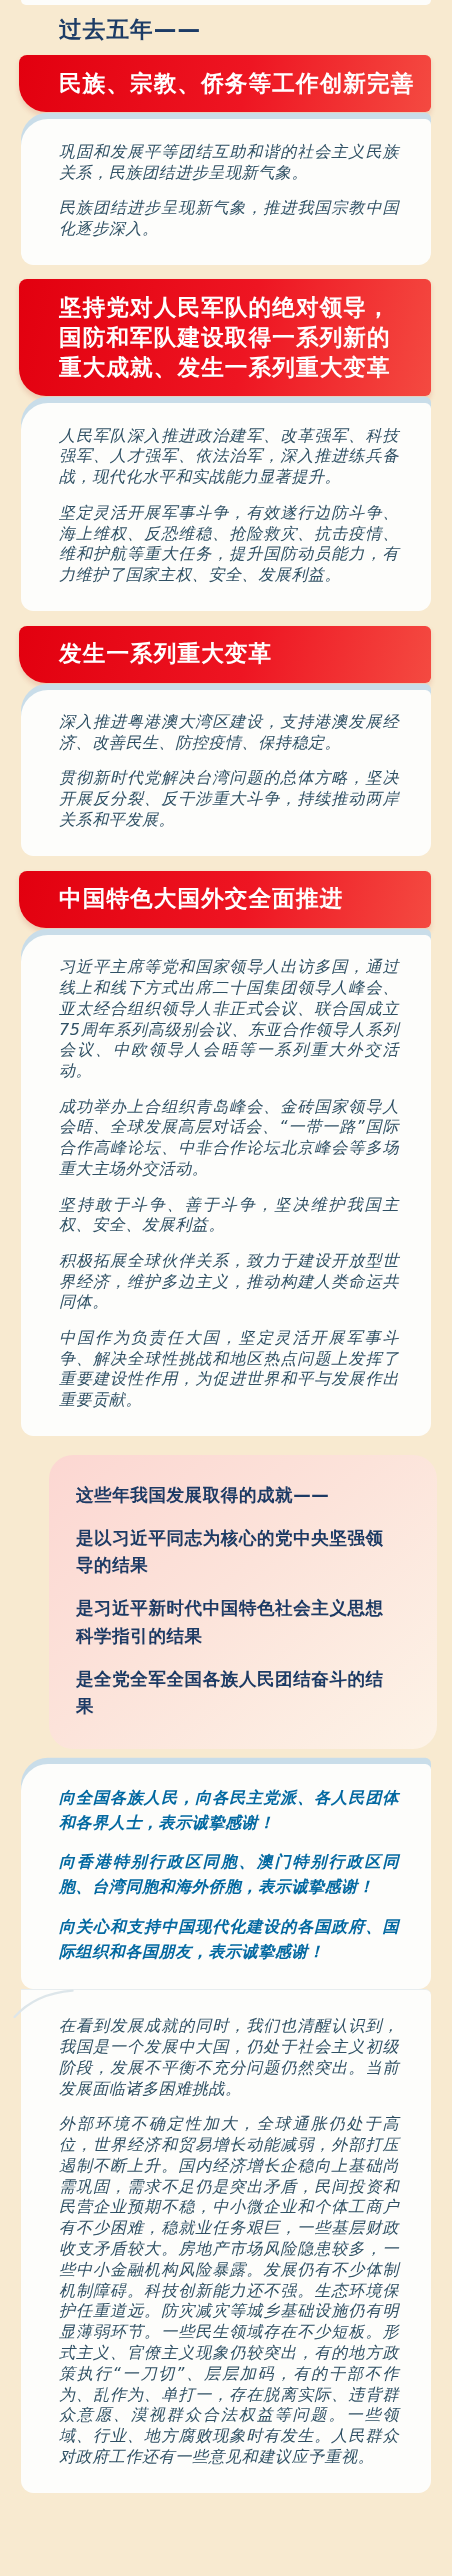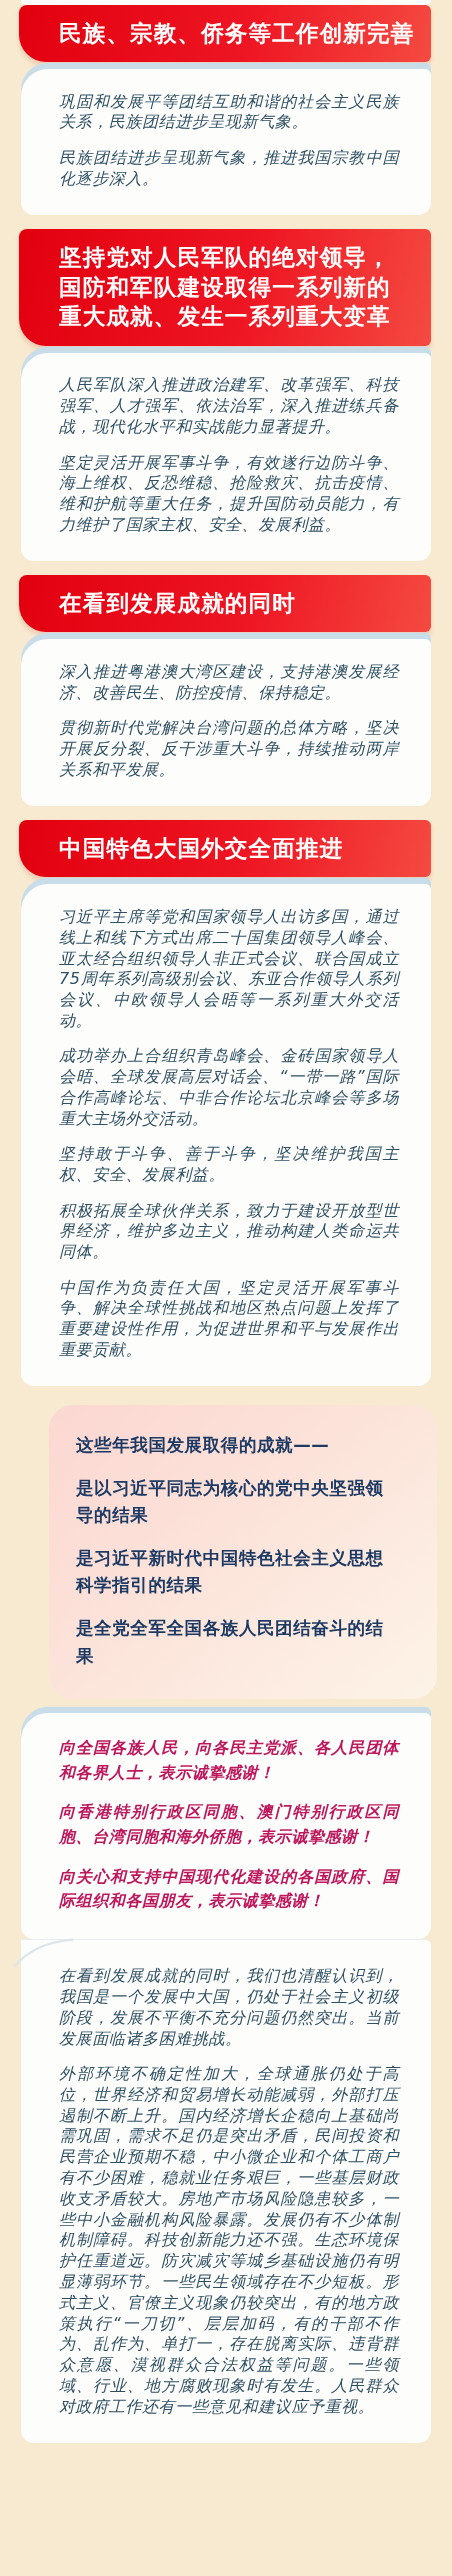--- a/index.html
+++ b/index.html
@@ -69,21 +69,21 @@
     font-size: 17.5px;
     font-weight: bold;
     color: #1c3a64;
     line-height: 1.55;
     letter-spacing: 0.6px;
   }
   .pink-item:last-child { margin-bottom: 0; }
 
   .thanks-card .body-text {
     font-weight: bold;
-    color: #be185d;
+    color: #0369a1;
     line-height: 1.55;
   }
 
   .final-card {
     border-radius: 0 5.7px 12.4px 12.4px;
     box-shadow: none;
     border-top: 1.1px solid #e7edef;
     padding-top: 26px;
   }
   .curl-svg {
@@ -94,41 +94,42 @@
     height: 29px;
   }
 </style>
 </head>
 <body>
 
 <div class="page">
 
   <div class="top-sliver"></div>
 
+  <h1 class="page-title">过去五年——</h1>
 
   <section>
     <div class="banner">民族、宗教、侨务等工作创新完善</div>
     <div class="card">
       <p class="body-text">巩固和发展平等团结互助和谐的社会主义民族关系，民族团结进步呈现新气象。</p>
       <p class="body-text">民族团结进步呈现新气象，推进我国宗教中国化逐步深入。</p>
     </div>
   </section>
 
   <section>
     <div class="banner">坚持党对人民军队的绝对领导，
 国防和军队建设取得一系列新的
 重大成就、发生一系列重大变革</div>
     <div class="card">
       <p class="body-text">人民军队深入推进政治建军、改革强军、科技强军、人才强军、依法治军，深入推进练兵备战，现代化水平和实战能力显著提升。</p>
       <p class="body-text">坚定灵活开展军事斗争，有效遂行边防斗争、海上维权、反恐维稳、抢险救灾、抗击疫情、维和护航等重大任务，提升国防动员能力，有力维护了国家主权、安全、发展利益。</p>
     </div>
   </section>
 
   <section>
-    <div class="banner">在看到发展成就的同时</div>
+    <div class="banner">发生一系列重大变革</div>
     <div class="card">
       <p class="body-text">深入推进粤港澳大湾区建设，支持港澳发展经济、改善民生、防控疫情、保持稳定。</p>
       <p class="body-text">贯彻新时代党解决台湾问题的总体方略，坚决开展反分裂、反干涉重大斗争，持续推动两岸关系和平发展。</p>
     </div>
   </section>
 
   <section>
     <div class="banner">中国特色大国外交全面推进</div>
     <div class="card">
       <p class="body-text">习近平主席等党和国家领导人出访多国，通过线上和线下方式出席二十国集团领导人峰会、亚太经合组织领导人非正式会议、联合国成立75周年系列高级别会议、东亚合作领导人系列会议、中欧领导人会晤等一系列重大外交活动。</p>

